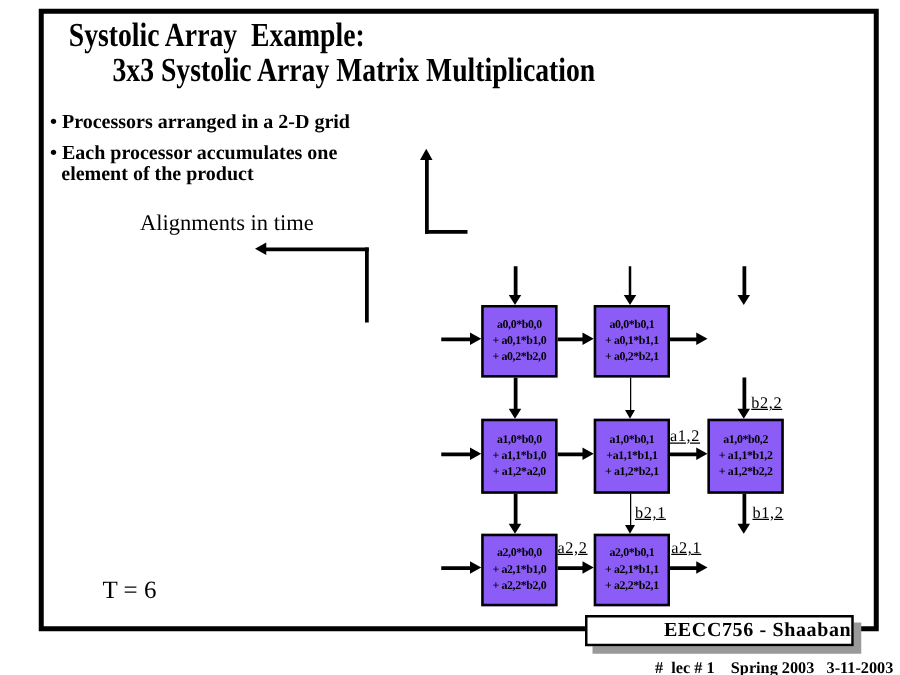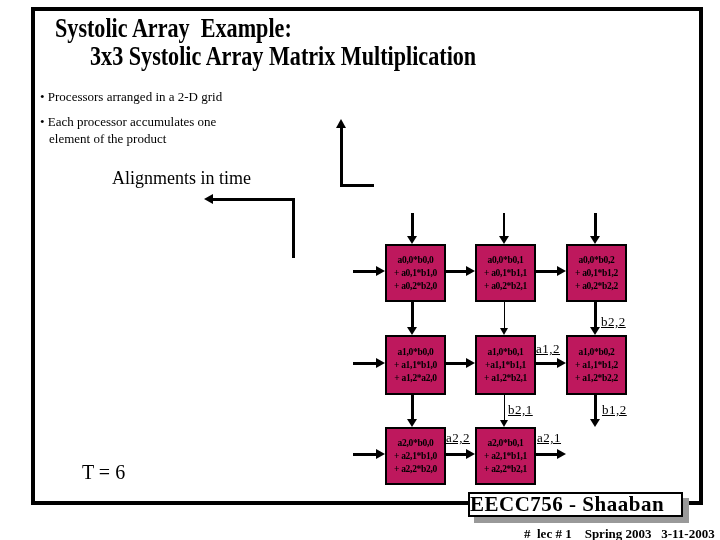--- a/index.html
+++ b/index.html
@@ -4,28 +4,28 @@
 <style>
   html,body{margin:0;padding:0;background:#fff;}
   .canvas{position:relative;width:720px;height:540px;background:#ffffff;
           font-family:"Liberation Serif", serif;color:#000;overflow:hidden;padding-left:44px;}
   .frame{position:absolute;left:31px;top:7px;width:672px;height:498px;
          border:4px solid #000;box-sizing:border-box;background:#fff;}
   .title1{position:absolute;left:55px;top:13px;font-weight:bold;font-size:27px;
           white-space:pre;transform:scaleX(0.82);transform-origin:left top;}
   .title2{position:absolute;left:90px;top:41px;font-weight:bold;font-size:27px;
           white-space:pre;transform:scaleX(0.82);transform-origin:left top;}
-  .bullet{position:absolute;font-weight:normal;font-size:13px;white-space:pre;text-align:center;}
+  .bullet{position:absolute;font-weight:bold;font-size:16px;white-space:pre;text-align:center;}
   .align-label{position:absolute;left:112px;top:168px;font-size:18px;}
   .t-label{position:absolute;left:82px;top:461px;font-size:20px;}
   .source-label{position:absolute;left:48px;top:514px;font-weight:bold;
                 font-size:11.5px;white-space:pre;}
   
   .pbox{position:absolute;width:61px;border:2px solid #000;box-sizing:border-box;
-        background:#be185d;display:flex;flex-direction:column;justify-content:center;
+        background:#8b5cf6;display:flex;flex-direction:column;justify-content:center;
         text-align:center;font-weight:bold;font-size:9.5px;line-height:13px;
         letter-spacing:-0.3px;}
   .r0{top:244px;height:58px}.r1{top:335px;height:60px}.r2{top:427px;height:58px}
   .c0{left:385px}.c1{left:475px}.c2{left:566px}
   
   .flow-label{position:absolute;font-size:13px;letter-spacing:0.5px;text-decoration:underline;}
   
   .seg{position:absolute;background:#000;}
   .head-down{position:absolute;width:0;height:0;
              border-left:5px solid transparent;border-right:5px solid transparent;
@@ -37,22 +37,22 @@
   .head-up{position:absolute;width:0;height:0;
            border-left:5px solid transparent;border-right:5px solid transparent;
            border-bottom:9px solid #000;}
   .head-left{position:absolute;width:0;height:0;
              border-top:5px solid transparent;border-bottom:5px solid transparent;
              border-right:9px solid #000;}
   
   .badge-shadow{position:absolute;left:474px;top:498px;width:215px;height:25px;background:#999999;}
   .badge-box{position:absolute;left:468px;top:492px;width:215px;height:25px;
              background:#fff;border:2px solid #000;box-sizing:border-box;
-             display:flex;align-items:center;justify-content:flex-start;
-             font-weight:bold;font-size:21px;letter-spacing:0.5px;}
+             display:flex;align-items:center;justify-content:flex-end;
+             font-weight:bold;font-size:16px;letter-spacing:0.5px;}
   .badge-footer{position:absolute;left:524px;top:526px;font-weight:bold;
                 font-size:13px;white-space:pre;}
 </style>
 </head>
 <body>
 
 <div class="canvas">
   <div class="frame"></div>
 
   <div class="title1">Systolic Array  Example:</div>
@@ -155,25 +155,20 @@
 
   <div class="pbox r0 c0">
     <span>a0,0*b0,0</span>
     <span>+ a0,1*b1,0</span>
     <span>+ a0,2*b2,0</span>
   </div>
   <div class="pbox r0 c1">
     <span>a0,0*b0,1</span>
     <span>+ a0,1*b1,1</span>
     <span>+ a0,2*b2,1</span>
-  </div>
-  <div class="pbox r0 c2">
-    <span>a0,0*b0,2</span>
-    <span>+ a0,1*b1,2</span>
-    <span>+ a0,2*b2,2</span>
   </div>
   <div class="pbox r1 c0">
     <span>a1,0*b0,0</span>
     <span>+ a1,1*b1,0</span>
     <span>+ a1,2*a2,0</span>
   </div>
   <div class="pbox r1 c1">
     <span>a1,0*b0,1</span>
     <span>+a1,1*b1,1</span>
     <span>+ a1,2*b2,1</span>

